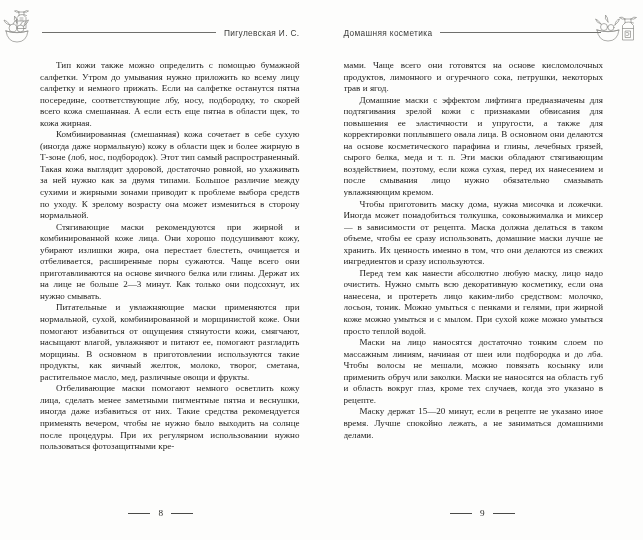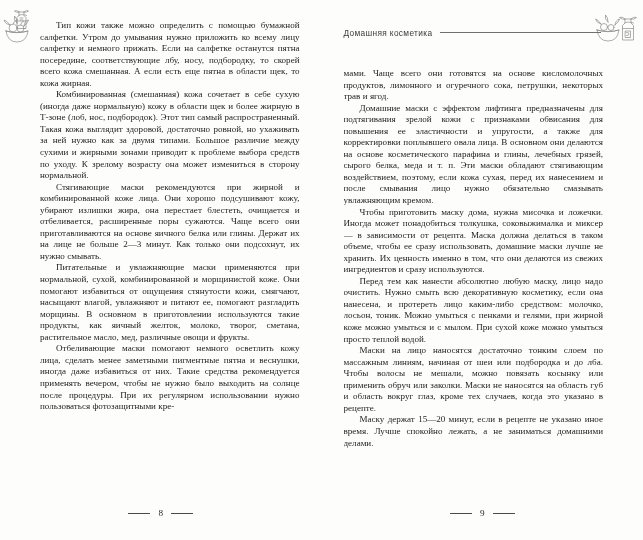--- a/index.html
+++ b/index.html
@@ -74,21 +74,21 @@
     width: 46px;
     height: 42px;
     opacity: 0.78;
   }
   .ornament.left-orn  { left: 2px; }
   .ornament.right-orn { right: 2px; }
   .ornament svg { display: block; width: 100%; height: 100%; }
 
   
   .column {
-    margin-top: 20px;
+    margin-top: 12px;
     height: 448px;
     overflow: hidden;
   }
   .column p {
     margin: 0;
     text-align: justify;
     text-indent: 16px;
     font-size: 9.05px;
     line-height: 11.55px;
     color: #1d1d1b;
@@ -146,20 +146,26 @@
           <circle cx="37" cy="45" r="7"></circle>
           <path d="M22 36 q2 -7 9 -9"></path>
           <path d="M37 38 q1 -6 7 -8"></path>
 
           <path d="M16 38 q-6 -9 -12 -10 q2 8 12 10z"></path>
           <path d="M30 34 q0 -10 -5 -14 q-3 8 5 14z"></path>
           <path d="M44 40 q8 -6 9 -12 q-8 2 -9 12z"></path>
         </svg>
       </div>
 
+      <div class="runhead">
+        <div class="runhead-inner">
+          <div class="runhead-rule"></div>
+          <div class="runhead-text">Пигулевская И. С.</div>
+        </div>
+      </div>
 
       <div class="column">
         <p>Тип кожи также можно определить с помощью бумаж­ной салфетки. Утром до умывания нужно приложить ко всему лицу салфетку и немного прижать. Если на салфетке останутся пятна посередине, соответствующие лбу, носу, подбородку, то скорей всего кожа смешанная. А если есть еще пятна в области щек, то кожа жирная.</p>
         <p>Комбинированная (смешанная) кожа сочетает в себе сухую (иногда даже нормальную) кожу в области щек и более жирную в Т-зоне (лоб, нос, подбородок). Этот тип самый распространенный. Такая кожа выглядит здоровой, достаточно ровной, но ухаживать за ней нужно как за двумя типами. Большое различие между сухими и жирными зонами приводит к проблеме выбора средств по уходу. К зрелому возрасту она может измениться в сторону нормальной.</p>
         <p>Стягивающие маски рекомендуются при жирной и комбинированной коже лица. Они хорошо подсушива­ют кожу, убирают излишки жира, она перестает блестеть, очищается и отбеливается, расширенные поры сужаются. Чаще всего они приготавливаются на основе яичного белка или глины. Держат их на лице не больше 2—3 минут. Как только они подсохнут, их нужно смывать.</p>
         <p>Питательные и увлажняющие маски применяются при нормальной, сухой, комбинированной и морщини­стой коже. Они помогают избавиться от ощущения стя­нутости кожи, смягчают, насыщают влагой, увлажняют и питают ее, помогают разгладить морщины. В основном в приготовлении используются такие продукты, как яичный желток, молоко, творог, сметана, растительное масло, мед, различные овощи и фрукты.</p>
         <p>Отбеливающие маски помогают немного осветлить кожу лица, сделать менее заметными пигментные пятна и веснушки, иногда даже избавиться от них. Такие средства рекомендуется применять вечером, чтобы не нужно было выходить на солнце после процедуры. При их регулярном использовании нужно пользоваться фотозащитными кре-</p>
       </div>
 
       <div class="folio">

